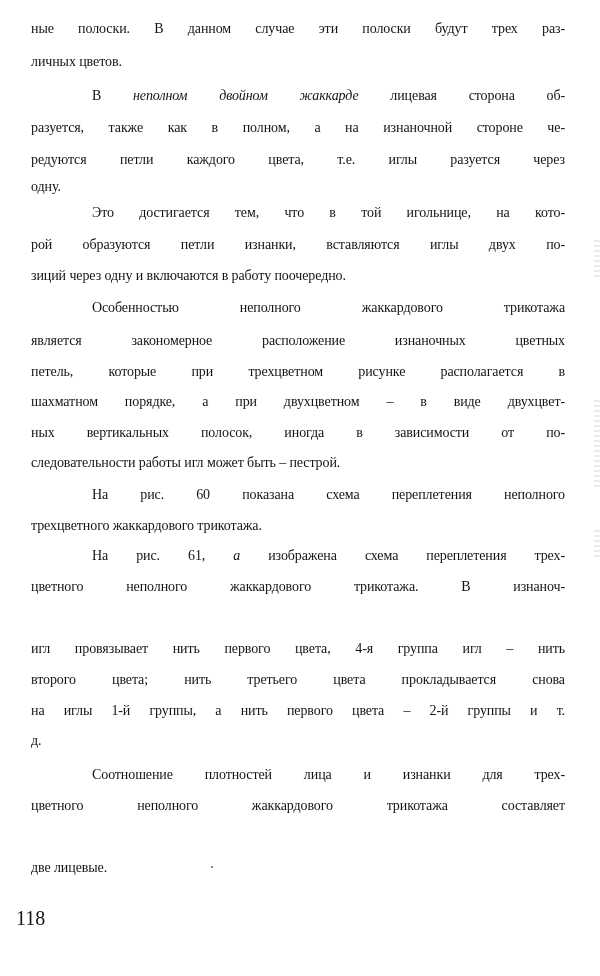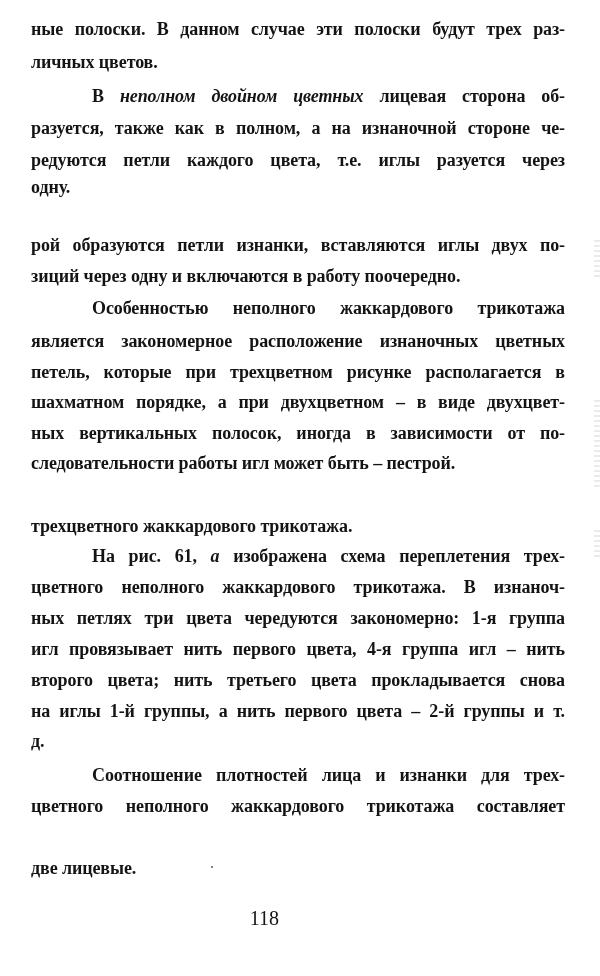--- a/index.html
+++ b/index.html
@@ -3,66 +3,66 @@
 <meta charset="utf-8">
 <style>
   html, body { margin:0; padding:0; }
   body {
     width:600px; height:976px; background:#ffffff; position:relative; overflow:hidden;
     font-family:"Liberation Serif", "DejaVu Serif", serif; color:#141414;
   }
   .page { position:absolute; left:0; top:0; width:600px; height:976px; }
   .line {
     position:absolute; left:31px; width:534px; height:30px;
-    font-size:18px; line-height:30px; white-space:nowrap;
+    font-size:14px; line-height:30px; white-space:nowrap;
     text-align:justify; text-align-last:justify;
     letter-spacing:-0.1px;
-    font-weight:bold;
   }
   .line.indent { left:92px; width:473px; }
   .line.last { text-align-last:left; }
   .line i { font-style:italic; }
   .page-number {
-    position:absolute; left:4px; width:521px; top:903px; text-align:center;
+    position:absolute; left:16px; width:521px; top:903px; 
     font-size:20px; line-height:30px;
   }
   .speck { position:absolute; width:2px; height:2px; background:#555; border-radius:1px; }
   .edge-noise {
     position:absolute; right:0; width:6px;
     background:repeating-linear-gradient(180deg, rgba(0,0,0,0.08) 0 2px, transparent 2px 5px);
   }
 </style>
 </head>
 <body>
 
 <div class="page">
 
   <div class="line" style="top:14px">ные полоски. В данном случае эти полоски будут трех раз-</div>
   <div class="line last" style="top:47px">личных цветов.</div>
 
-  <div class="line indent" style="top:81px"><span>В </span><i>неполном двойном цветных</i><span> лицевая сторона об-</span></div>
+  <div class="line indent" style="top:81px"><span>В </span><i>неполном двойном жаккарде</i><span> лицевая сторона об-</span></div>
   <div class="line" style="top:113px">разуется, также как в полном, а  на изнаночной стороне че-</div>
   <div class="line" style="top:145px">редуются петли каждого цвета, т.е. иглы разуется через</div>
   <div class="line last" style="top:172px">одну.</div>
 
+  <div class="line indent" style="top:198px">Это достигается тем, что в той игольнице, на кото-</div>
   <div class="line" style="top:230px">рой образуются петли изнанки, вставляются иглы двух по-</div>
   <div class="line last" style="top:261px">зиций через одну и включаются в работу поочередно.</div>
 
   <div class="line indent" style="top:293px">Особенностью неполного жаккардового трикотажа</div>
   <div class="line" style="top:326px">является закономерное расположение изнаночных цветных</div>
   <div class="line" style="top:357px">петель, которые при трехцветном рисунке располагается в</div>
   <div class="line" style="top:387px">шахматном порядке, а при двухцветном – в виде двухцвет-</div>
   <div class="line" style="top:418px">ных вертикальных полосок, иногда в зависимости от по-</div>
   <div class="line last" style="top:448px">следовательности работы игл может быть – пестрой.</div>
 
+  <div class="line indent" style="top:480px">На рис. 60 показана схема переплетения неполного</div>
   <div class="line last" style="top:511px">трехцветного жаккардового трикотажа.</div>
 
   <div class="line indent" style="top:541px"><span>На рис. 61, </span><i>а</i><span> изображена схема переплетения трех-</span></div>
   <div class="line" style="top:572px">цветного неполного жаккардового трикотажа. В изнаноч-</div>
-  <div class="line" style="top:603px">ных петлях три цвета чередуются закономерно: 1-я группа</div>
   <div class="line" style="top:634px">игл провязывает нить первого цвета, 4-я группа игл – нить</div>
   <div class="line" style="top:665px">второго цвета; нить третьего цвета прокладывается снова</div>
   <div class="line" style="top:696px">на иглы 1-й группы, а нить первого цвета – 2-й группы и т.</div>
   <div class="line last" style="top:726px">д.</div>
 
   <div class="line indent" style="top:760px">Соотношение плотностей лица и изнанки для трех-</div>
   <div class="line" style="top:791px">цветного неполного жаккардового трикотажа составляет</div>
   <div class="line last" style="top:853px">две лицевые.</div>
 
   <div class="page-number">118</div>

